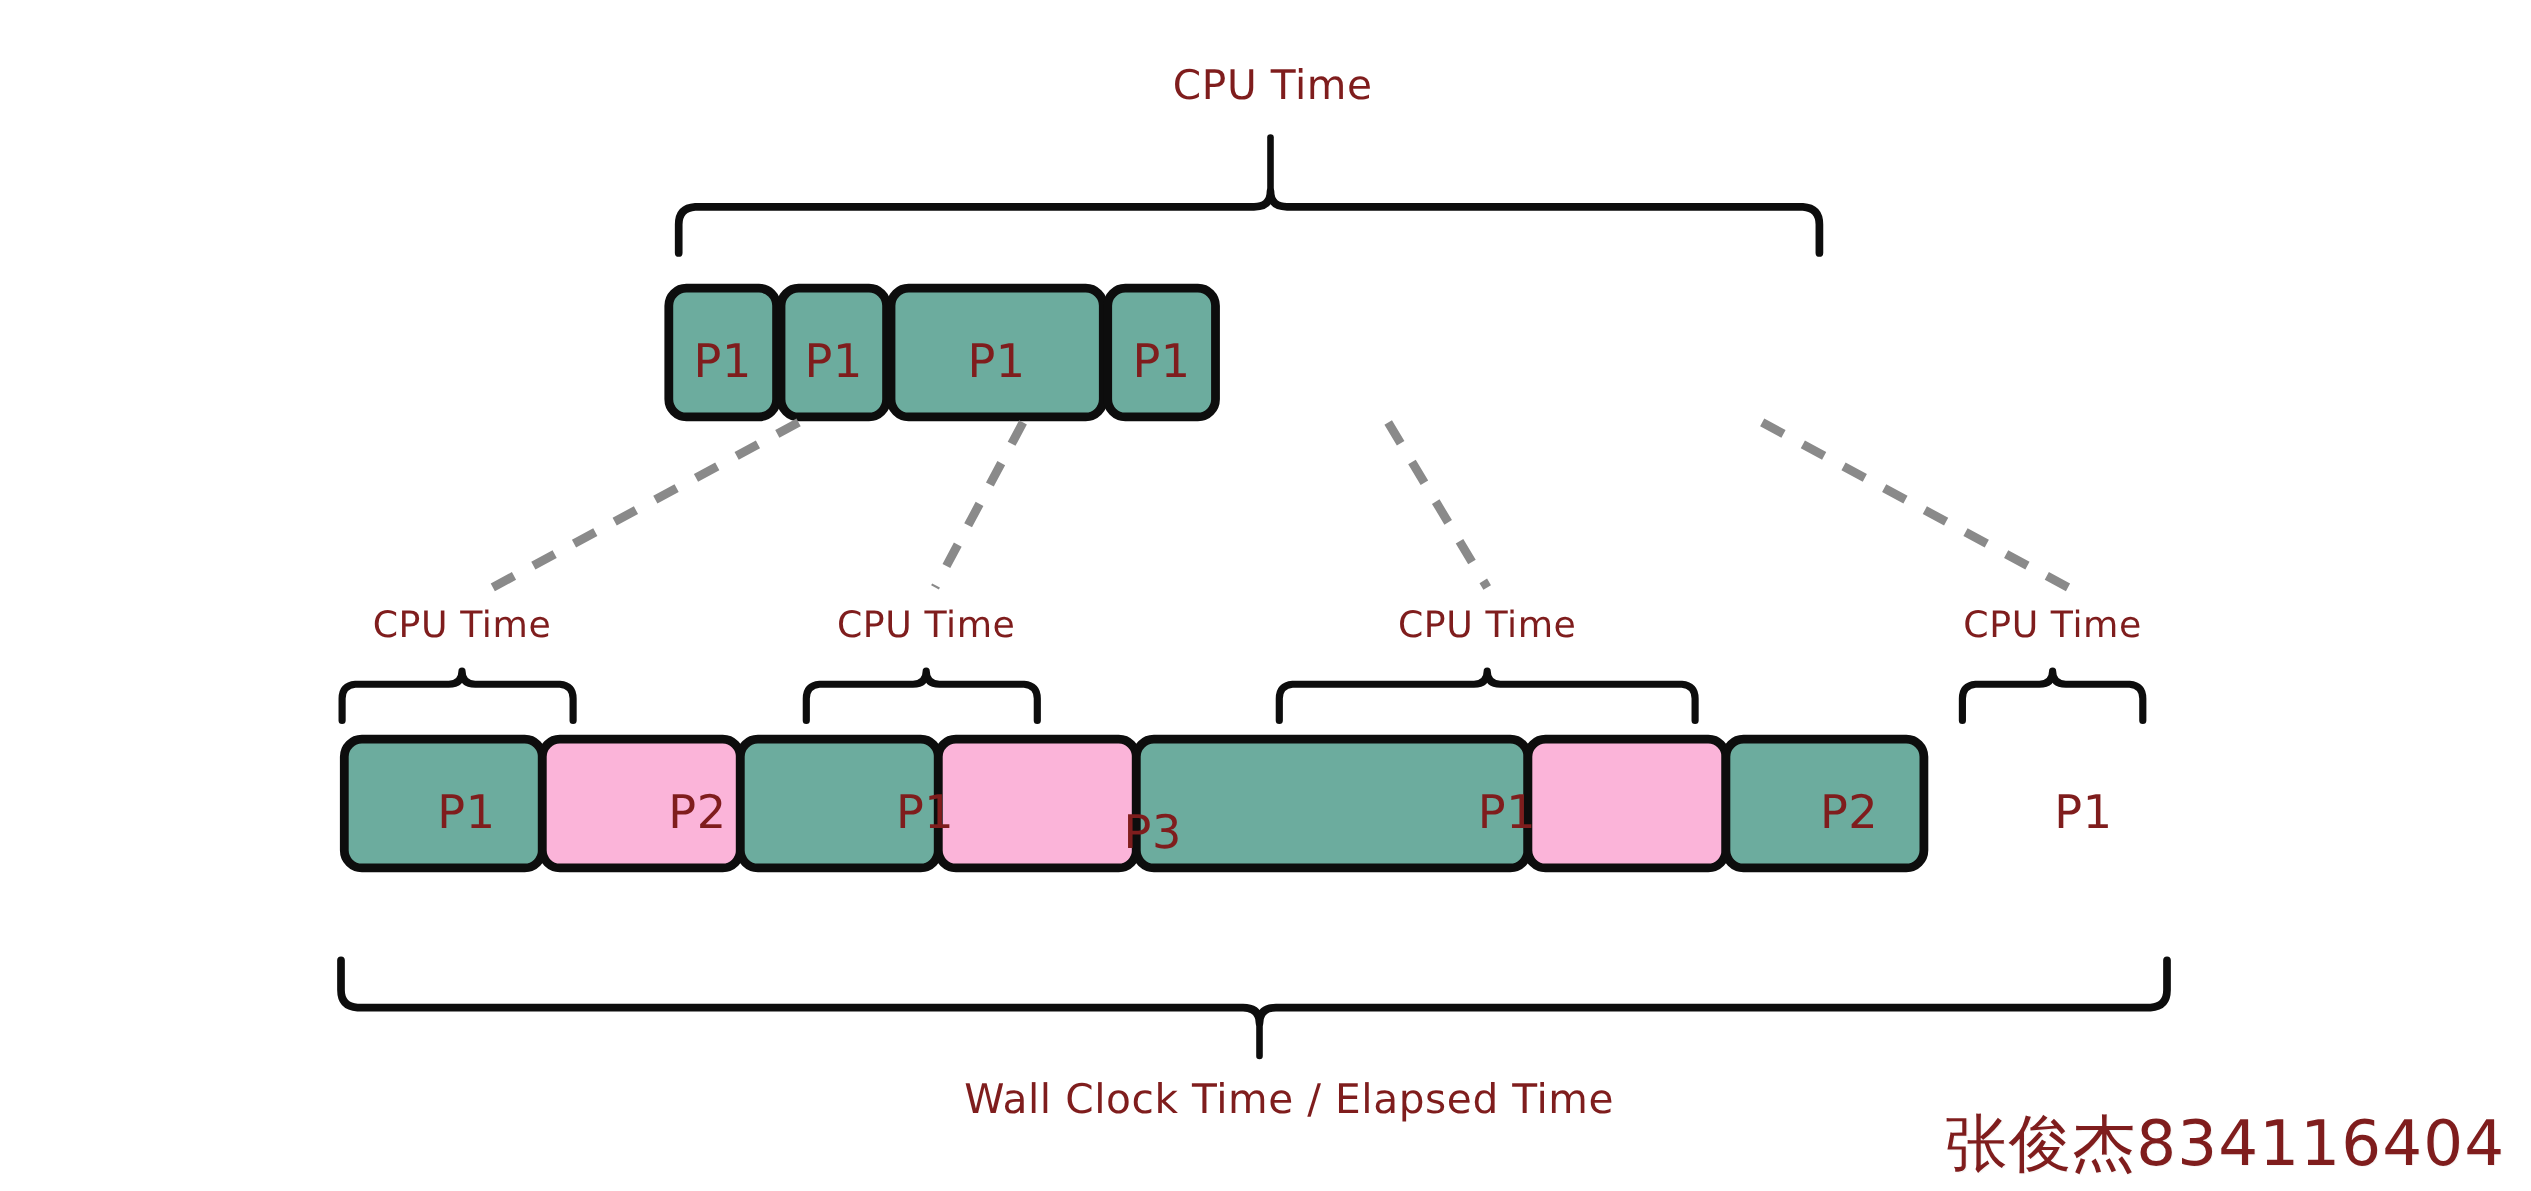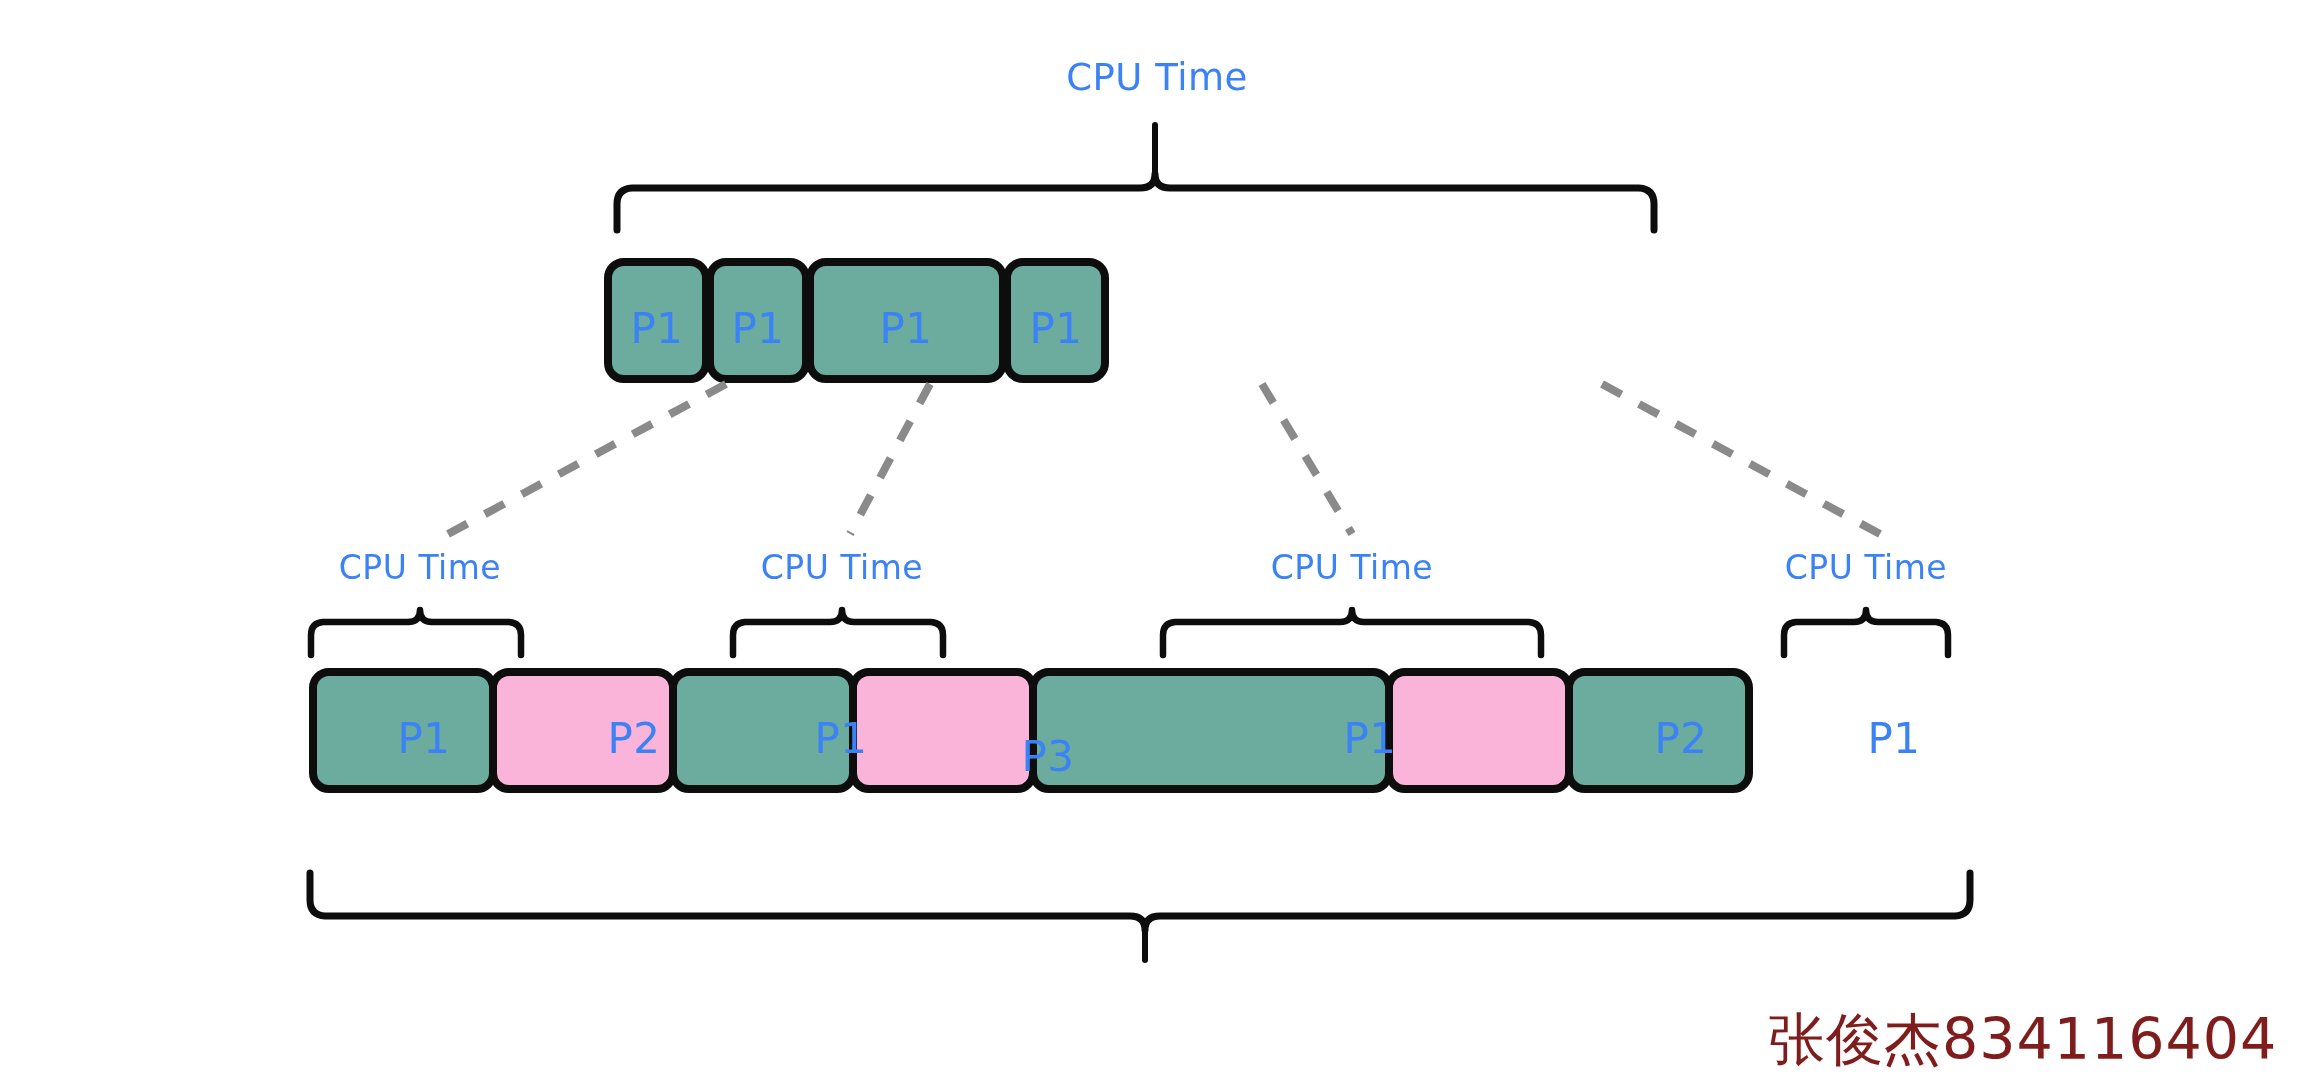--- a/index.html
+++ b/index.html
@@ -1,21 +1,21 @@
 <!DOCTYPE html>
 <html><head>
 <meta charset="utf-8">
 <style>
   html,body{margin:0;padding:0;background:#ffffff;}
   body{width:2301px;height:1083px;position:relative;overflow:hidden;
        font-family:"DejaVu Sans","Liberation Sans",sans-serif;}
   #stage{position:absolute;inset:0;width:2301px;height:1083px;}
   .svg-layer{position:absolute;left:0;top:0;width:2301px;height:1083px;}
 
-  .txt{position:absolute;white-space:nowrap;color:#3b82f6;}
+  .txt{position:absolute;white-space:nowrap;color:#7f1d1d;}
   .title-big{font-size:37px;letter-spacing:.5px;}
   .label-small{font-size:33px;letter-spacing:.5px;}
   .boxlabel{font-size:42px;letter-spacing:.5px;}
   .watermark{position:absolute;font-size:57px;color:#7f1d1d;
              text-shadow:1px 1px 0 #f6f6f6;white-space:nowrap;letter-spacing:1px;}
   .center{transform:translateX(-50%);}
 </style>
 </head>
 <body>
 
@@ -101,16 +101,17 @@
   <div class="txt label-small center" style="left:1866px;top:548px;">CPU Time</div>
 
   <div class="txt boxlabel center" style="left:424px;top:714px;">P1</div>
   <div class="txt boxlabel center" style="left:634px;top:714px;">P2</div>
   <div class="txt boxlabel center" style="left:841px;top:714px;">P1</div>
   <div class="txt boxlabel center" style="left:1048px;top:732px;">P3</div>
   <div class="txt boxlabel center" style="left:1370px;top:714px;">P1</div>
   <div class="txt boxlabel center" style="left:1681px;top:714px;">P2</div>
   <div class="txt boxlabel center" style="left:1894px;top:714px;">P1</div>
 
+  <div class="txt title-big center" style="left:1172px;top:978px;">Wall Clock Time / Elapsed Time</div>
 
   <div class="watermark" style="left:1768px;top:1002px;">张俊杰834116404</div>
 
 </div>
 
 </body></html>

